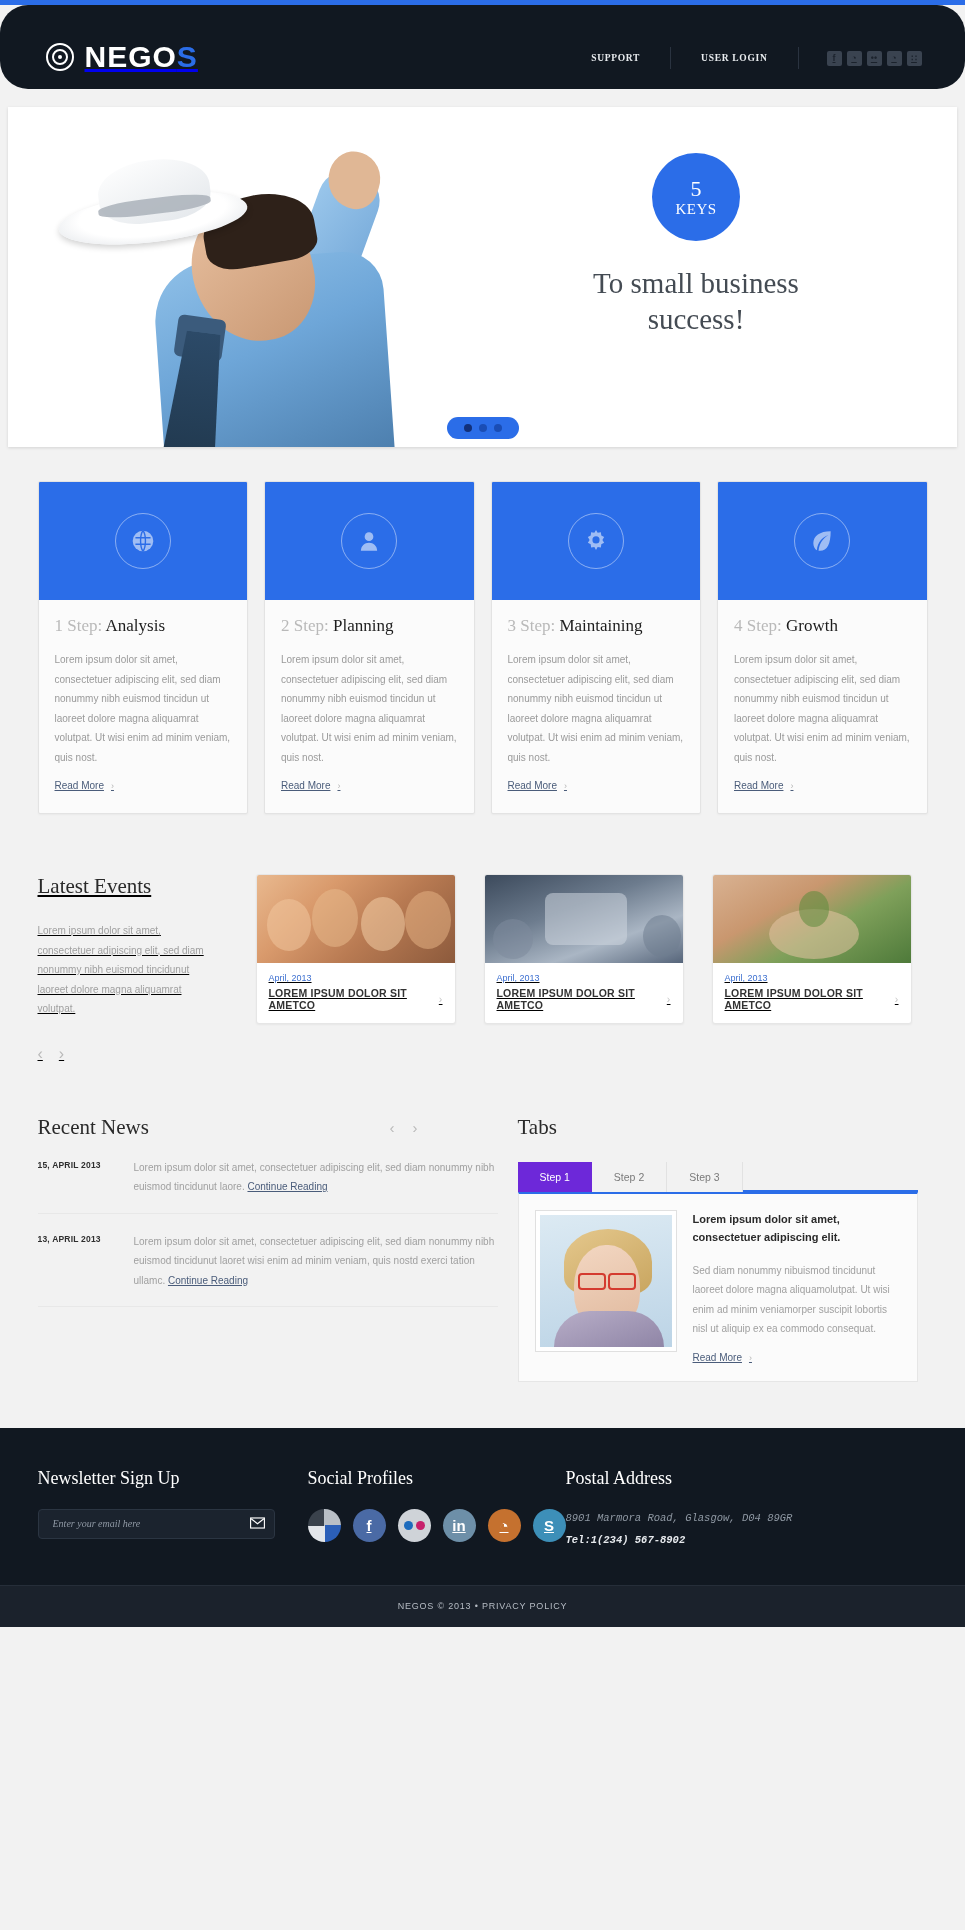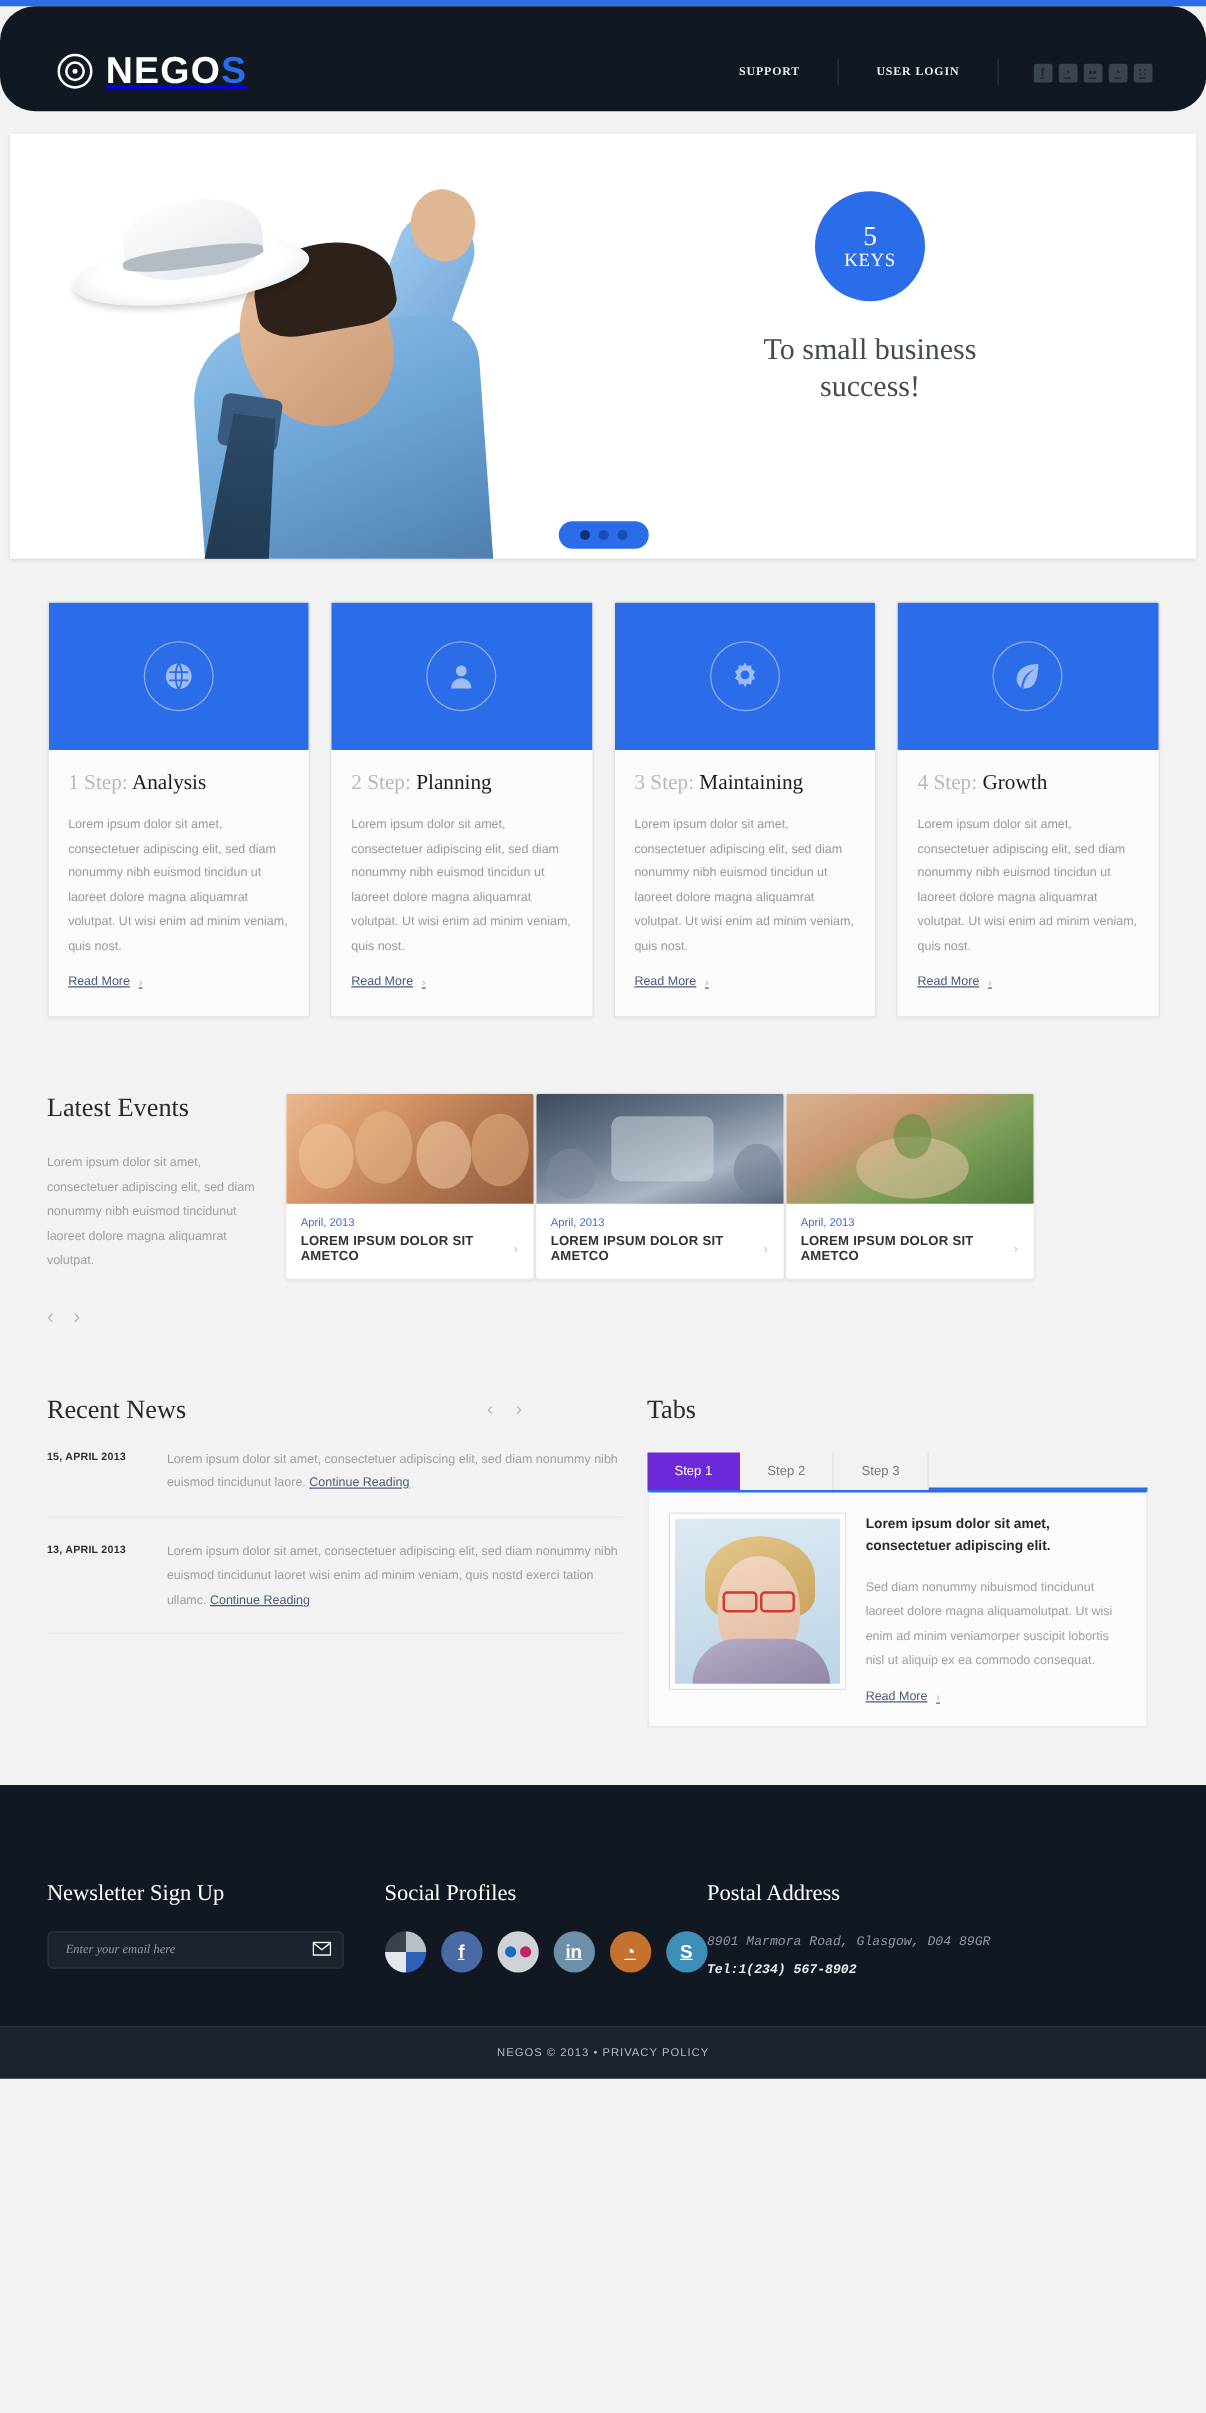--- a/index.html
+++ b/index.html
@@ -148,21 +148,21 @@
   .slide-right { position: absolute; right: 46px; top: 46px; width: 430px; text-align: center; }
   .badge-5keys {
     width: 88px; height: 88px; border-radius: 50%; background: #2b6de8;
     color: #fff; display: flex; flex-direction: column; align-items: center;
     justify-content: center; margin: 0 auto 24px; line-height: 1.1;
     font-family: "Liberation Serif", serif;
   }
   .badge-5keys .num { font-size: 22px; }
   .badge-5keys .kw { font-size: 15px; letter-spacing: .5px; }
   .slide-title {
-    font-family: "Liberation Serif", serif; font-size: 24px; color: #444b53;
+    font-family: "Liberation Serif", serif; font-size: 29px; color: #444b53;
     line-height: 1.25; font-weight: normal;
   }
   .slide-dots {
     position: absolute; left: 50%; transform: translateX(-50%); bottom: 8px;
     width: 72px; height: 22px; background: #2b6de8; border-radius: 11px;
     display: flex; align-items: center; justify-content: center; gap: 7px;
   }
   .sdot { width: 8px; height: 8px; border-radius: 50%; background: #1a4db5; }
   .sdot.on { background: #12307a; }
 
@@ -187,21 +187,21 @@
   }
   .step-title .n { color: #b9b9b9; }
   .step-text { font-size: 10px; color: #9a9a9a; line-height: 1.95; }
   .readmore {
     display: inline-flex; align-items: flex-end; gap: 7px; margin-top: 13px;
     color: #4a5c7a; font-size: 10px; text-decoration: underline;
   }
   .readmore .chev { color: #b5b5b5; text-decoration: none; font-size: 9px; }
 
   
-  .events { display: flex; gap: 0; padding: 60px 0 0; align-items: flex-start; }
+  .events { display: flex; gap: 28px; padding: 60px 0 0; align-items: flex-start; text-decoration: underline; }
   .events-intro { width: 190px; padding-right: 10px; }
   .sec-title {
     font-family: "Liberation Serif", serif; font-size: 21px; color: #2a2a2a; margin-bottom: 22px;
   }
   .events-intro p { font-size: 10px; color: #a0a0a0; line-height: 1.95; }
   .ev-arrows { display: flex; gap: 16px; margin-top: 26px; color: #b9b9b9; font-size: 16px; }
   .ev-card {
     width: 200px; background: #fff; border: 1px solid #e6e6e6; border-radius: 3px;
     overflow: hidden; box-shadow: 0 1px 2px rgba(0,0,0,.05);
   }
@@ -274,21 +274,21 @@
     position: absolute; left: 14px; bottom: 0; width: 110px; height: 36px;
     background: linear-gradient(160deg,#b8aec8,#8f85a6); border-radius: 40px 40px 0 0;
   }
   .tab-body h4 {
     font-size: 11px; color: #2a2a2a; line-height: 1.7; margin-bottom: 14px; font-weight: bold;
   }
   .tab-body p { font-size: 10px; color: #a0a0a0; line-height: 1.95; }
 
   
   .footer { background: #111821; padding: 40px 0 34px; }
-  .footer .container { display: flex; margin-top: 36px; }
+  .footer .container { display: flex; }
   .fcol1 { width: 270px; }
   .fcol2 { width: 258px; }
   .fcol3 { flex: 1; }
   .f-title {
     font-family: "Liberation Serif", serif; font-size: 18px; color: #fff; margin-bottom: 20px;
   }
   .nl-field {
     width: 237px; height: 30px; background: #1b232e; border: 1px solid #2b3542;
     border-radius: 4px; position: relative;
   }

